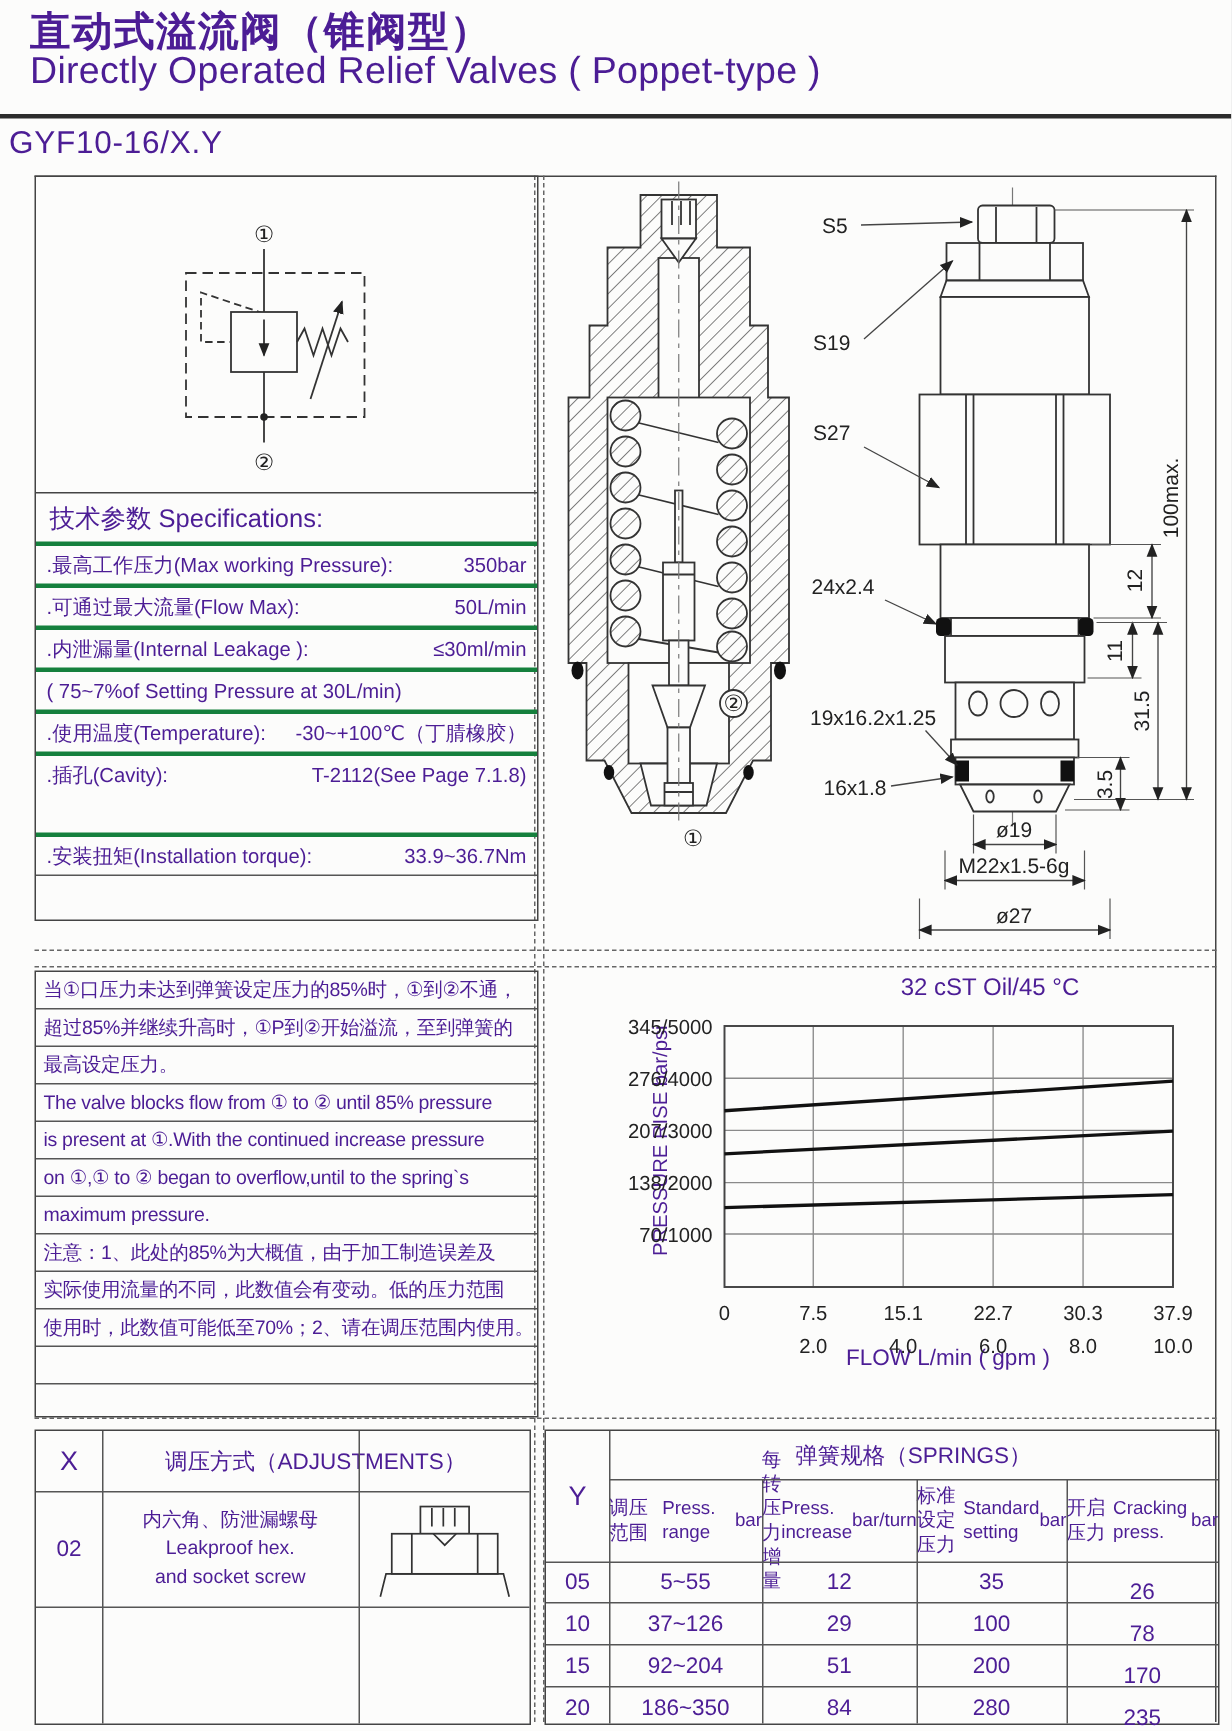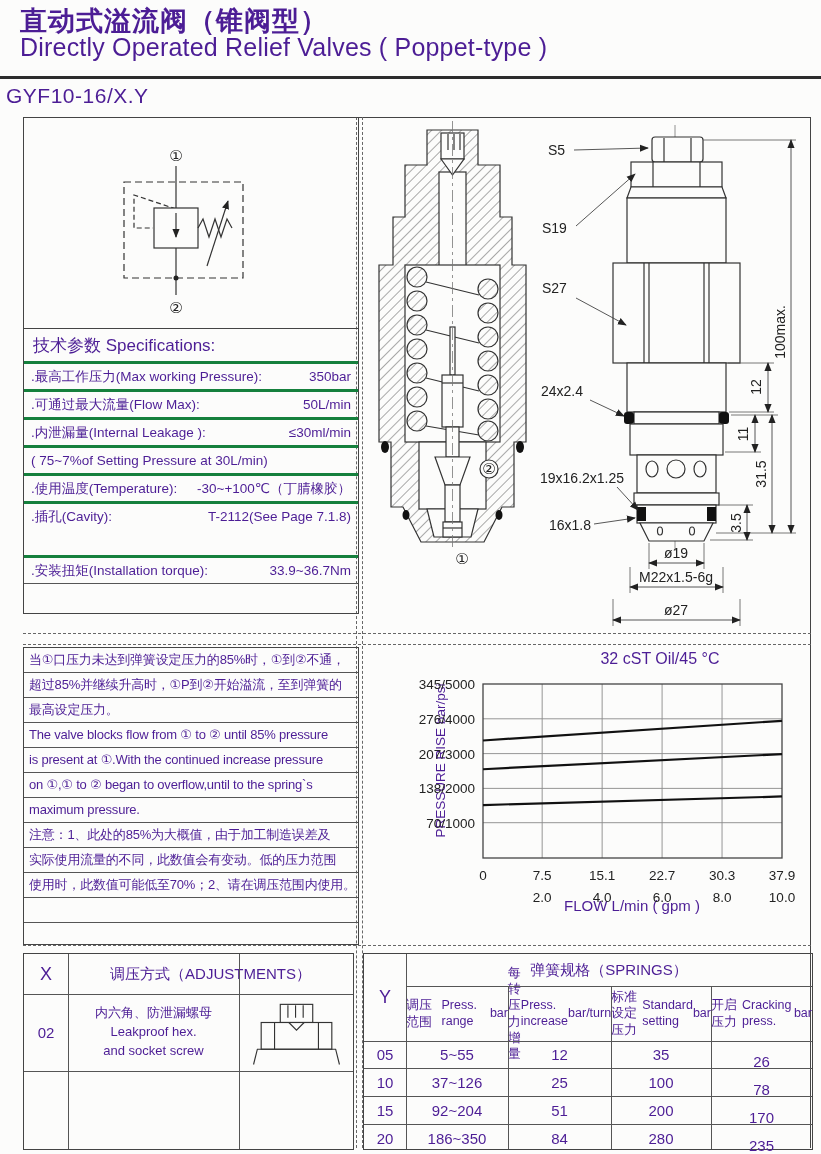--- a/index.html
+++ b/index.html
@@ -433,21 +433,21 @@
           <div class="sp-rcell">05</div>
           <div class="sp-rcell">5~55</div>
           <div class="sp-rcell">12</div>
           <div class="sp-rcell">35</div>
           <div class="sp-rcell">26</div>
         </div>
 
         <div class="sp-row">
           <div class="sp-rcell">10</div>
           <div class="sp-rcell">37~126</div>
-          <div class="sp-rcell">25</div>
+          <div class="sp-rcell">29</div>
           <div class="sp-rcell">100</div>
           <div class="sp-rcell">78</div>
         </div>
 
         <div class="sp-row">
           <div class="sp-rcell">15</div>
           <div class="sp-rcell">92~204</div>
           <div class="sp-rcell">51</div>
           <div class="sp-rcell">200</div>
           <div class="sp-rcell">170</div>

